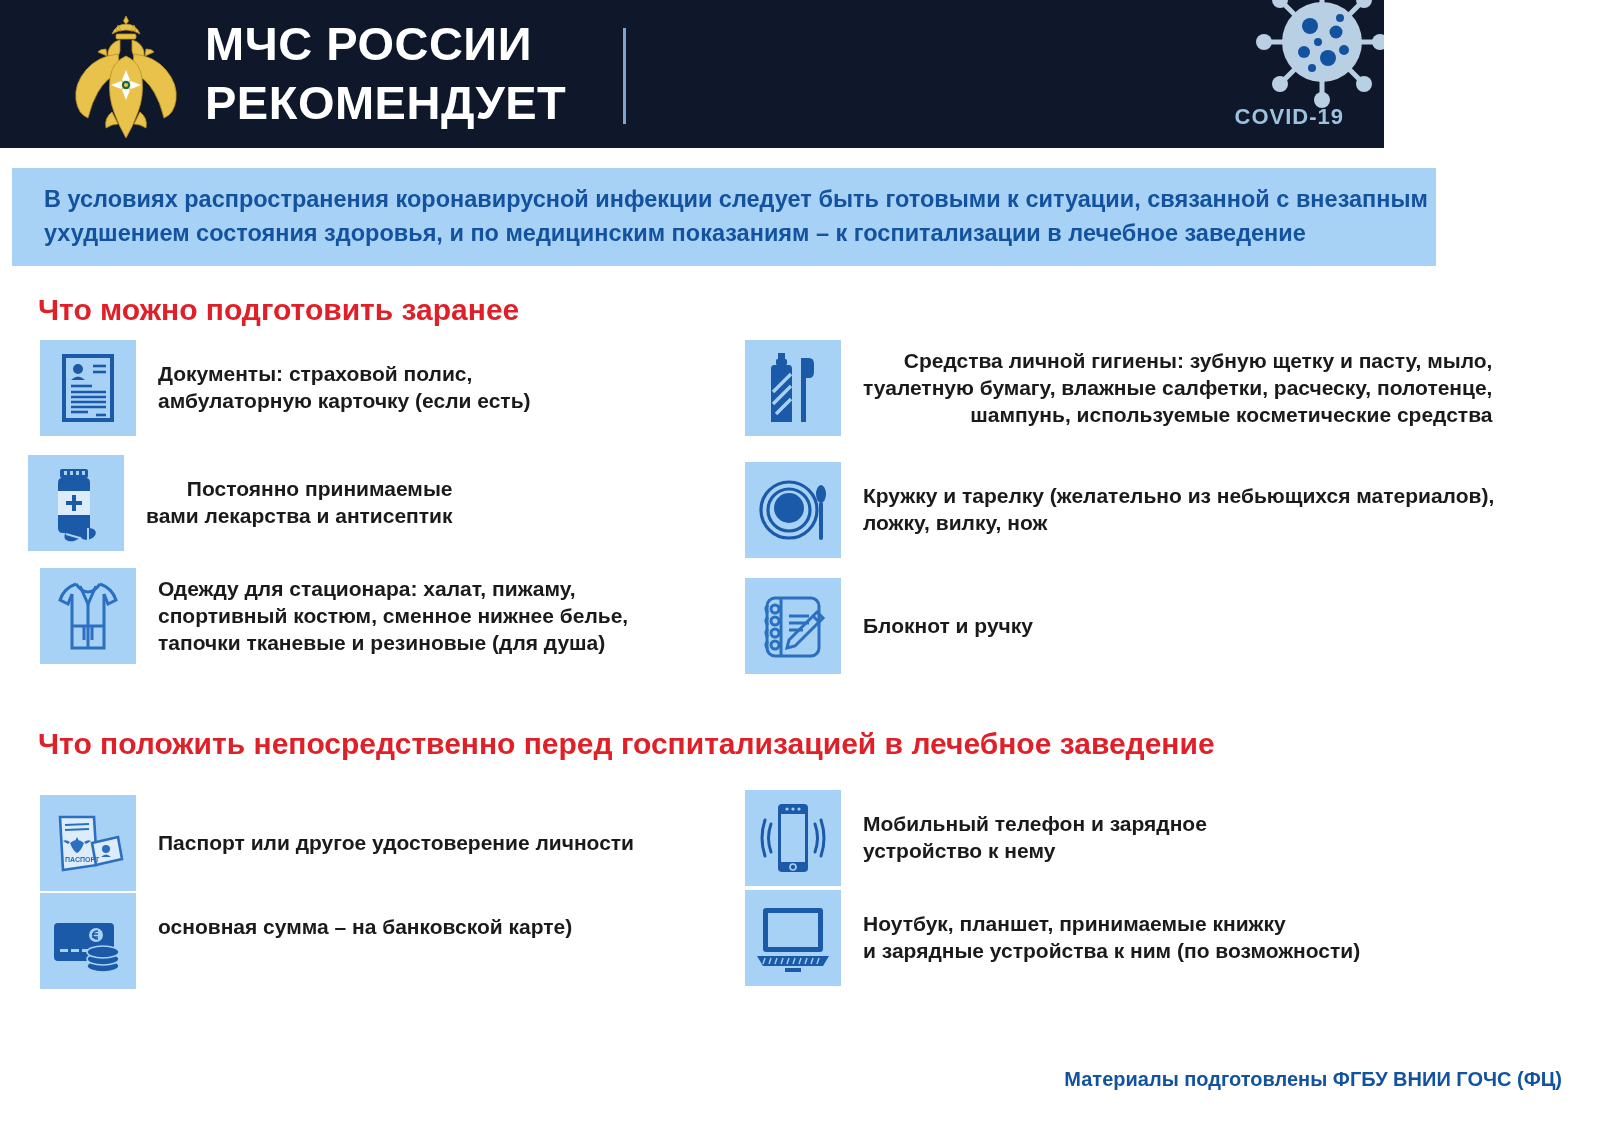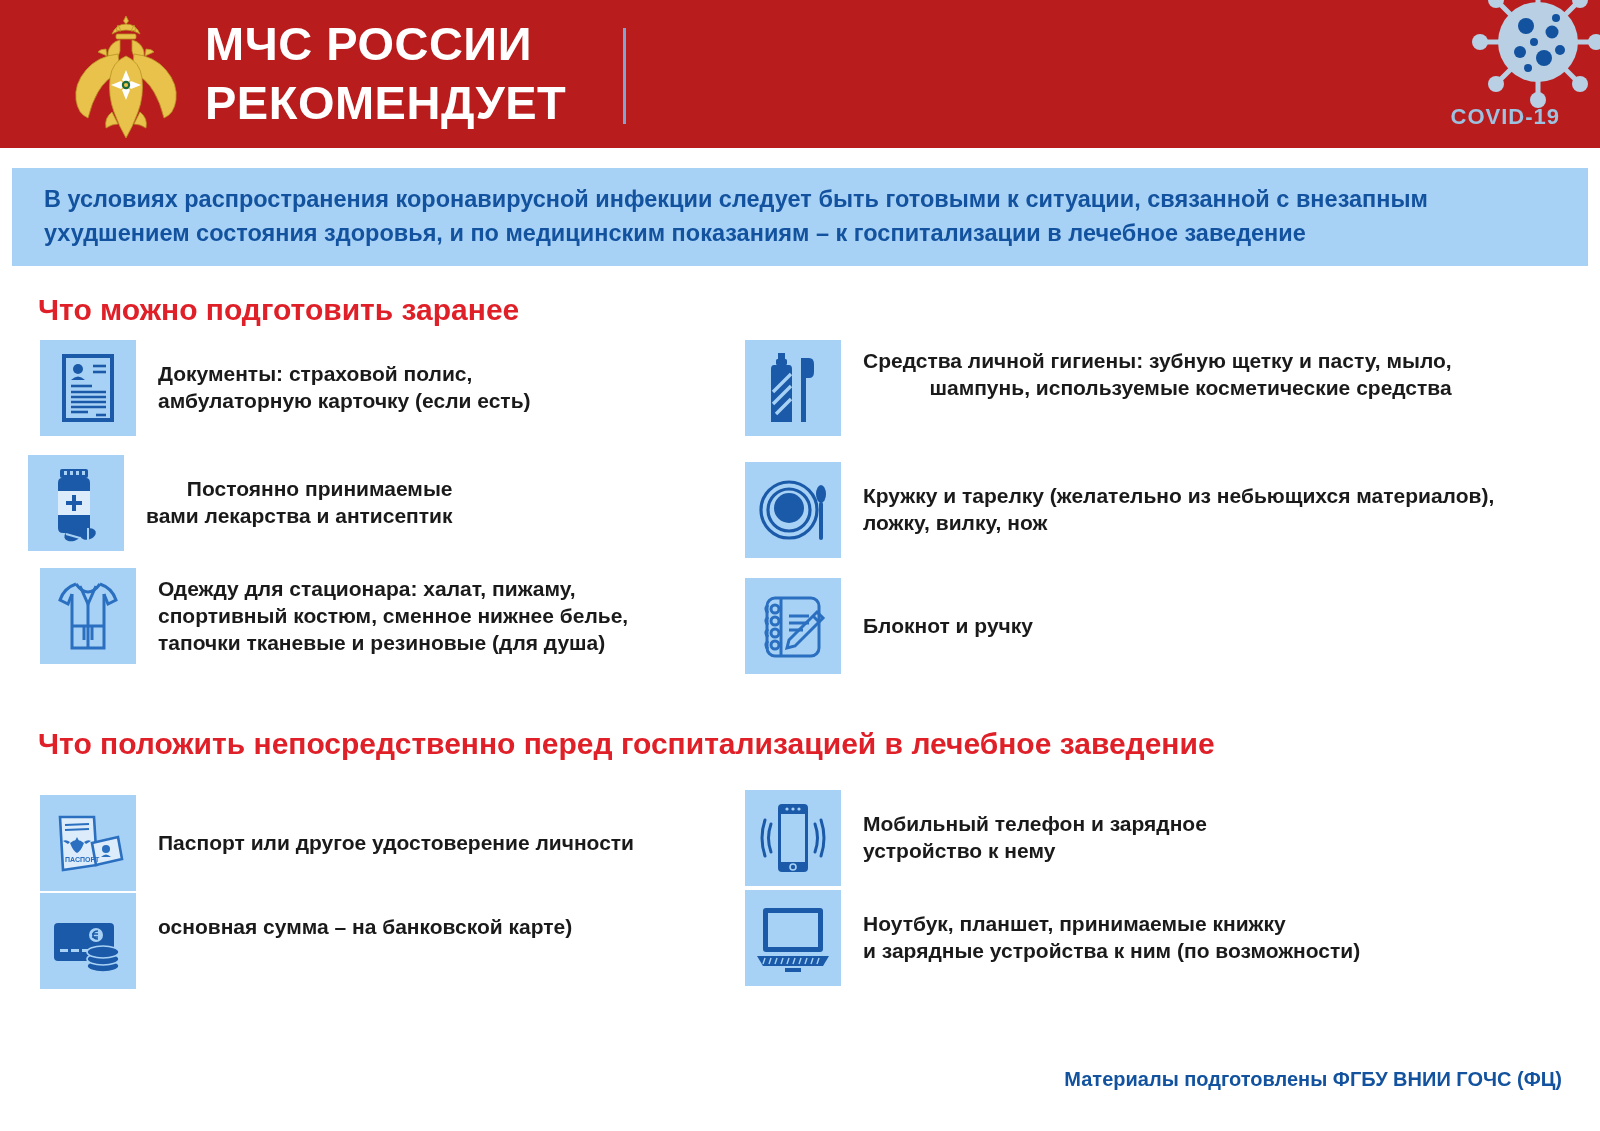--- a/index.html
+++ b/index.html
@@ -7,22 +7,22 @@
     width:1600px;height:1131px;
     background:#ffffff;
     font-family:"Liberation Sans", sans-serif;
     overflow:hidden;
     position:relative;
   }
   .page{position:relative;width:1600px;height:1131px;background:#fff;}
 
   
   .header{
-    position:absolute;left:0;top:0;width:1600px;height:148px;
-    background:#b91c1c;overflow:hidden;
+    position:absolute;left:0;top:0;width:1384px;height:148px;
+    background:#0f172a;overflow:hidden;
   }
   .header-inner{position:relative;width:100%;height:100%;}
   .emblem{
     position:absolute;left:62px;top:12px;width:128px;height:132px;
   }
   .emblem svg{display:block;width:100%;height:100%;}
   .title-block{
     position:absolute;left:205px;top:14px;width:390px;
   }
   .title-line{
@@ -48,21 +48,21 @@
     position:absolute;left:48px;top:-28px;width:140px;height:140px;
   }
   .virus svg{display:block;width:100%;height:100%;}
   .covid-label{
     position:absolute;right:40px;top:104px;
     color:#9cc2e0;font-weight:bold;font-size:22px;letter-spacing:1px;
   }
 
   
   .banner{
-    position:absolute;left:12px;top:168px;width:1576px;height:98px;
+    position:absolute;left:12px;top:168px;width:1424px;height:98px;
     background:#a8d2f5;
   }
   .banner-text{
     position:absolute;left:32px;top:14px;width:1520px;
     color:#12529e;font-weight:bold;font-size:23.5px;line-height:34px;
   }
   .banner-text span{display:block;white-space:nowrap;}
 
   
   .sec-head{
@@ -297,20 +297,21 @@
           <line x1="28" y1="64" x2="46" y2="46"></line>
           <line x1="31" y1="74" x2="46" y2="59"></line>
         </g>
 
         <path d="M58 18 h6 q5 0 5 6 v8 q0 6 -5 6 h-6z" fill="#1b5aa8"></path>
         <rect x="56" y="18" width="5" height="64" fill="#1b5aa8"></rect>
       </svg>
     </div>
     <div class="item-text">
       <span>Средства личной гигиены: зубную щетку и пасту, мыло,</span>
+      <span>туалетную бумагу, влажные салфетки, расческу, полотенце,</span>
       <span>шампунь, используемые косметические средства</span>
     </div>
   </div>
 
   <div class="item vc2" id="i-dishes">
     <div class="icon-box">
       <svg viewBox="0 0 96 96" xmlns="http://www.w3.org/2000/svg">
         <g fill="none" stroke="#1b5aa8" stroke-width="3.2">
           <circle cx="44" cy="48" r="28"></circle>
           <circle cx="44" cy="48" r="21"></circle>

